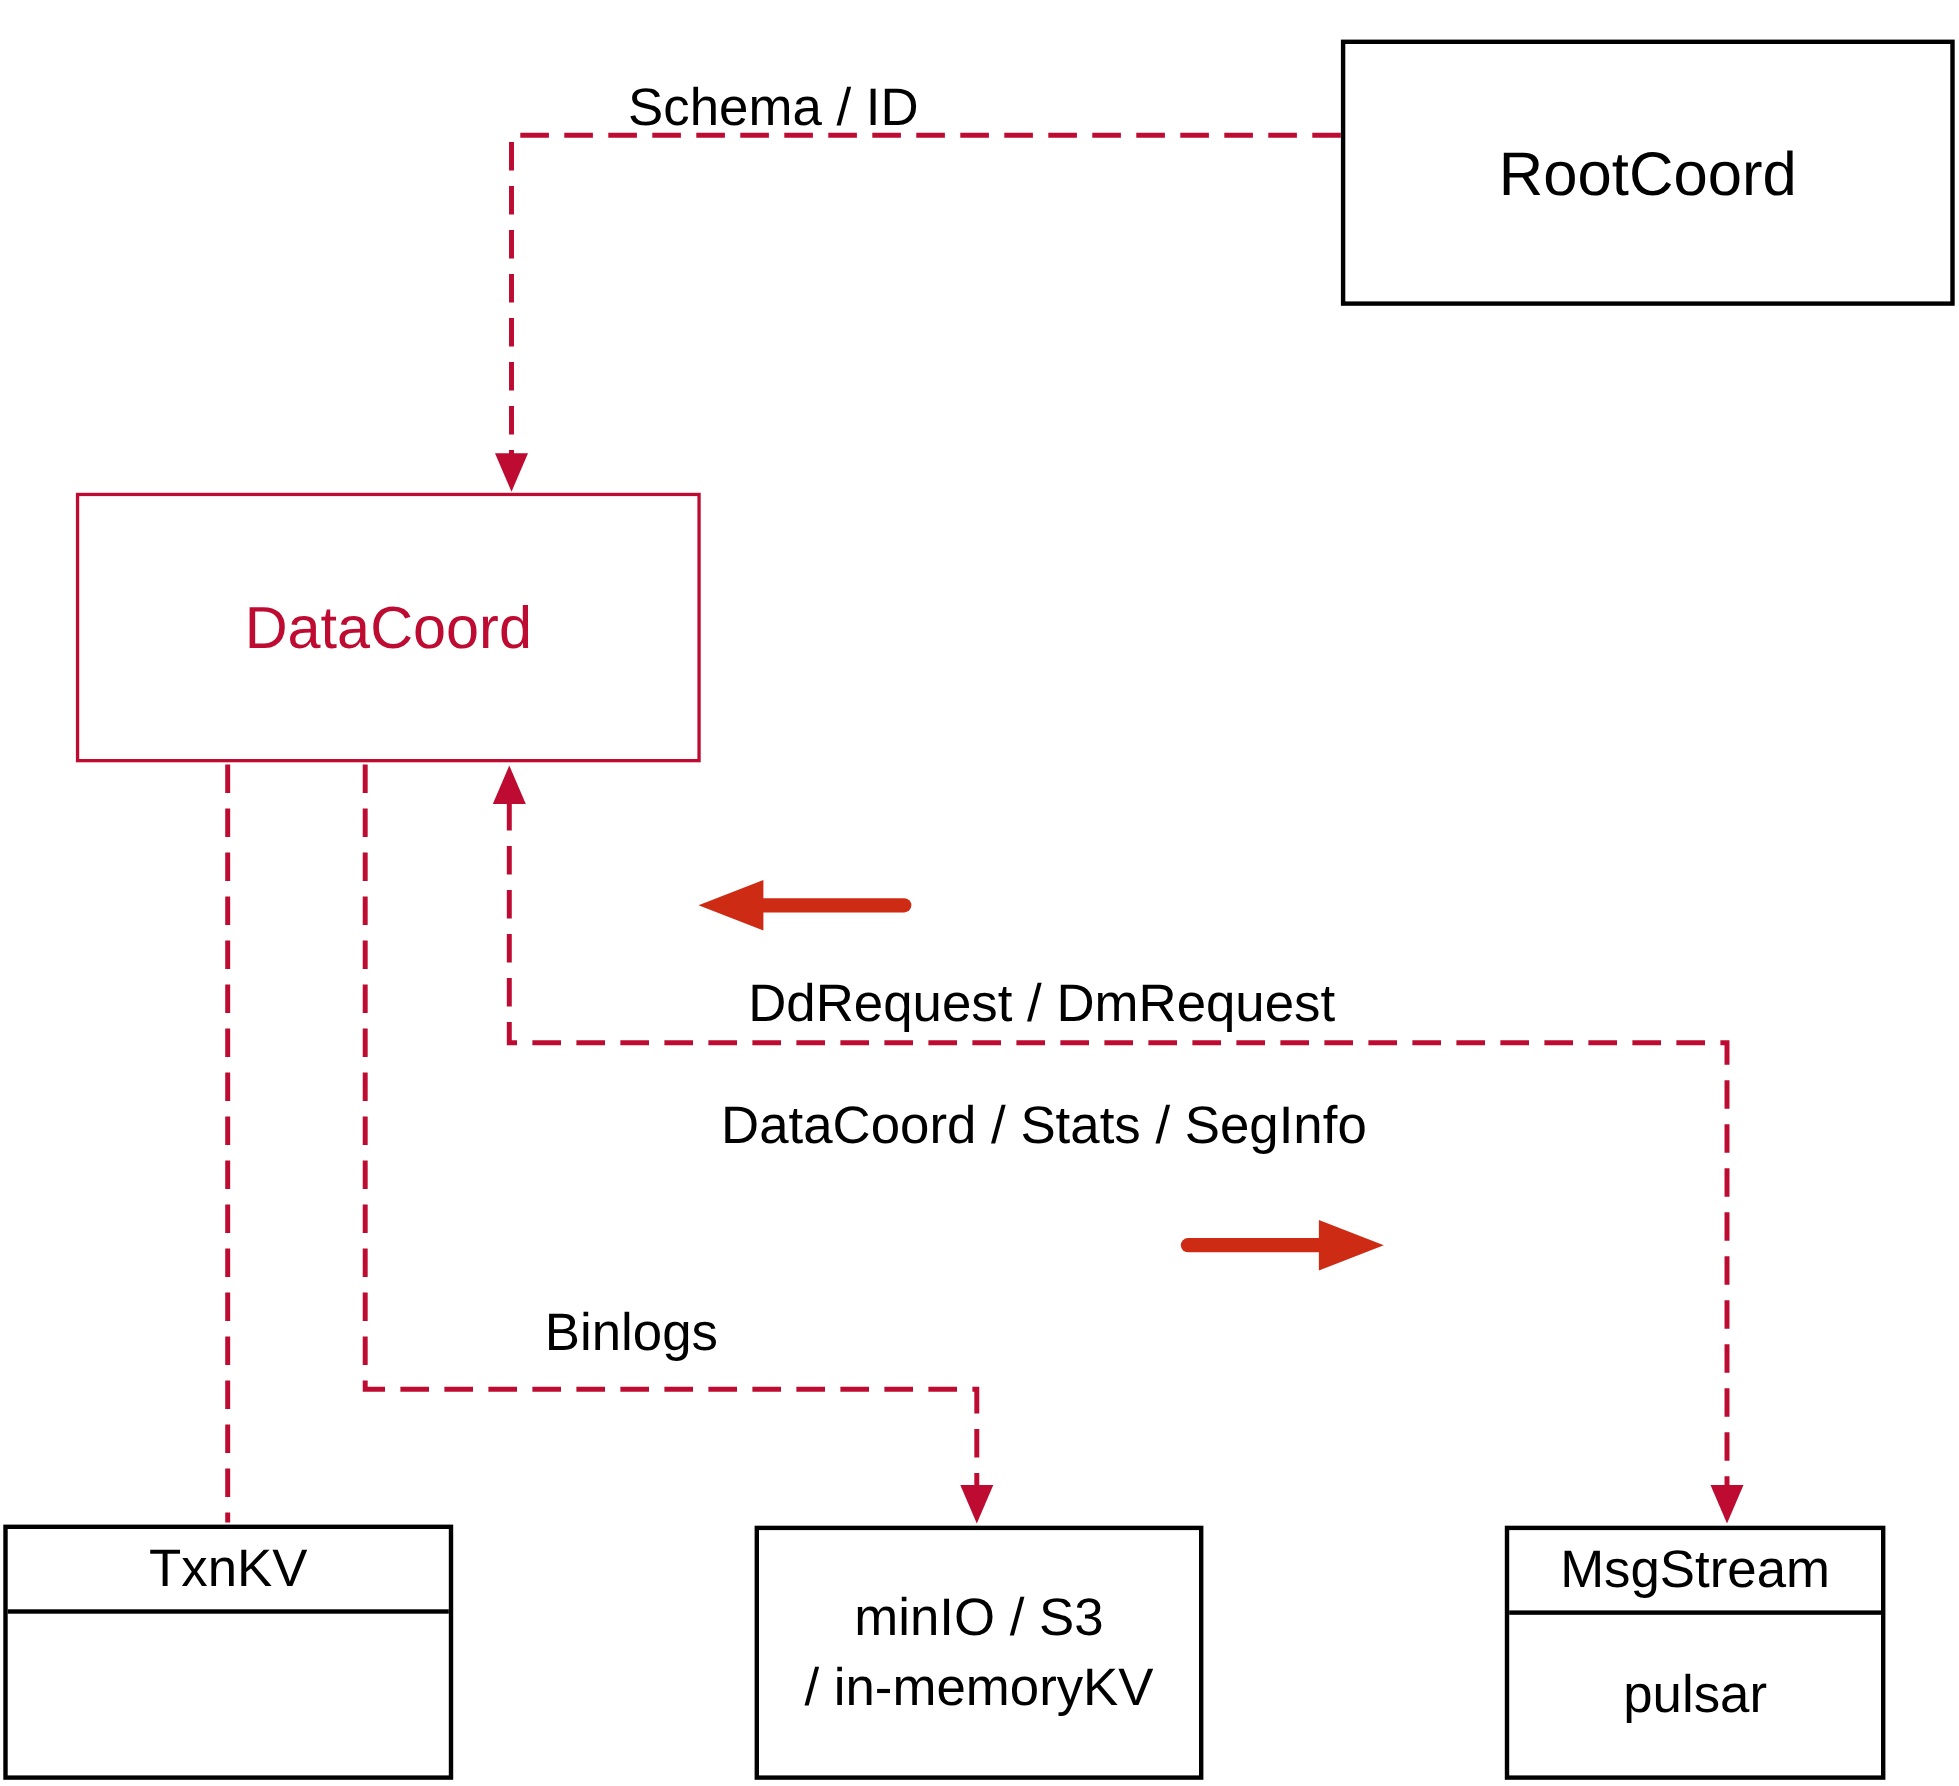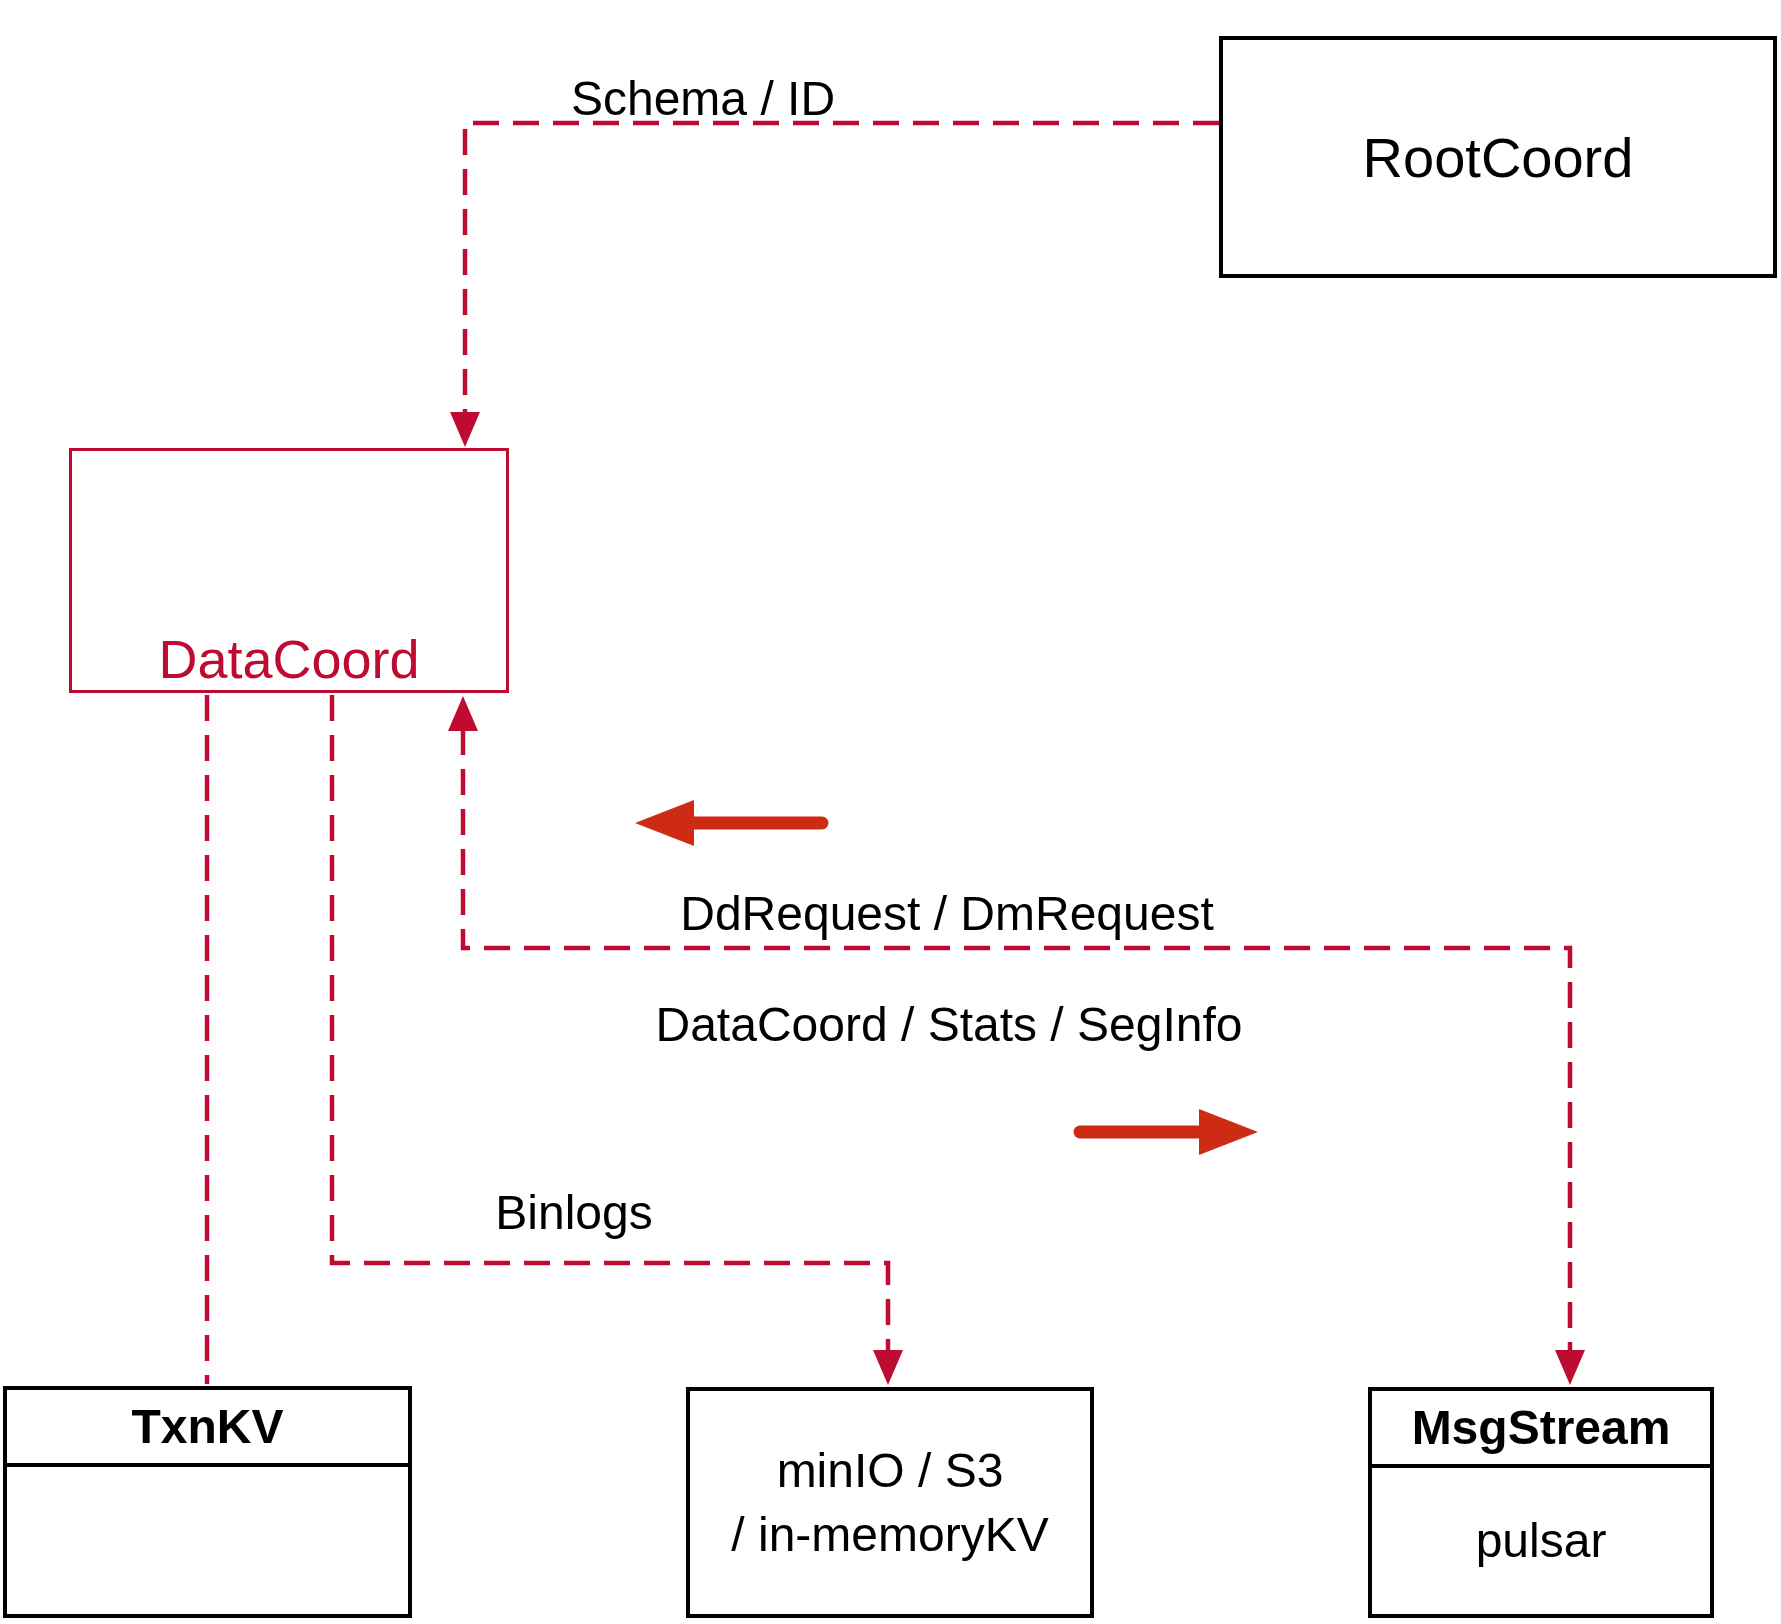--- a/index.html
+++ b/index.html
@@ -46,21 +46,21 @@
   .table-node{
     border:4px solid var(--ink);
     display:flex;flex-direction:column;
     align-items:stretch;justify-content:flex-start;
   }
   .table-header{
     height:77px;
     box-sizing:border-box;
     border-bottom:4px solid var(--ink);
     display:flex;align-items:center;justify-content:center;
-    font-weight:bold;font-size:48px;color:var(--ink);
+    font-weight:normal;font-size:48px;color:var(--ink);
     white-space:nowrap;
   }
   .table-body{
     flex:1;
     display:flex;flex-direction:column;
     align-items:center;justify-content:center;
     font-size:48px;color:var(--ink);
     line-height:64px;
     white-space:nowrap;
   }
@@ -97,21 +97,21 @@
     <g>
       <path class="solid-arrow-shaft" d="M 1080 1132 L 1199 1132"></path>
       <polygon class="solid-arrow-head" points="1258,1132 1199,1109 1199,1155"></polygon>
     </g>
   </svg>
 
   <div class="node plain-node" style="left:1219px;top:3px;width:558px;height:242px;">
     <span class="node-label">RootCoord</span>
   </div>
 
-  <div class="node datacoord" style="left:69px;top:448px;width:440px;height:245px;align-items:flex-end;">
+  <div class="node datacoord" style="left:69px;top:448px;width:568px;height:245px;">
     <span class="node-label">DataCoord</span>
   </div>
 
   <div class="node table-node" style="left:3px;top:1386px;width:409px;height:232px;">
     <div class="table-header">TxnKV</div>
   </div>
 
   <div class="node table-node" style="left:686px;top:1387px;width:408px;height:231px;">
     <div class="table-body">
       <div>minIO / S3</div>

